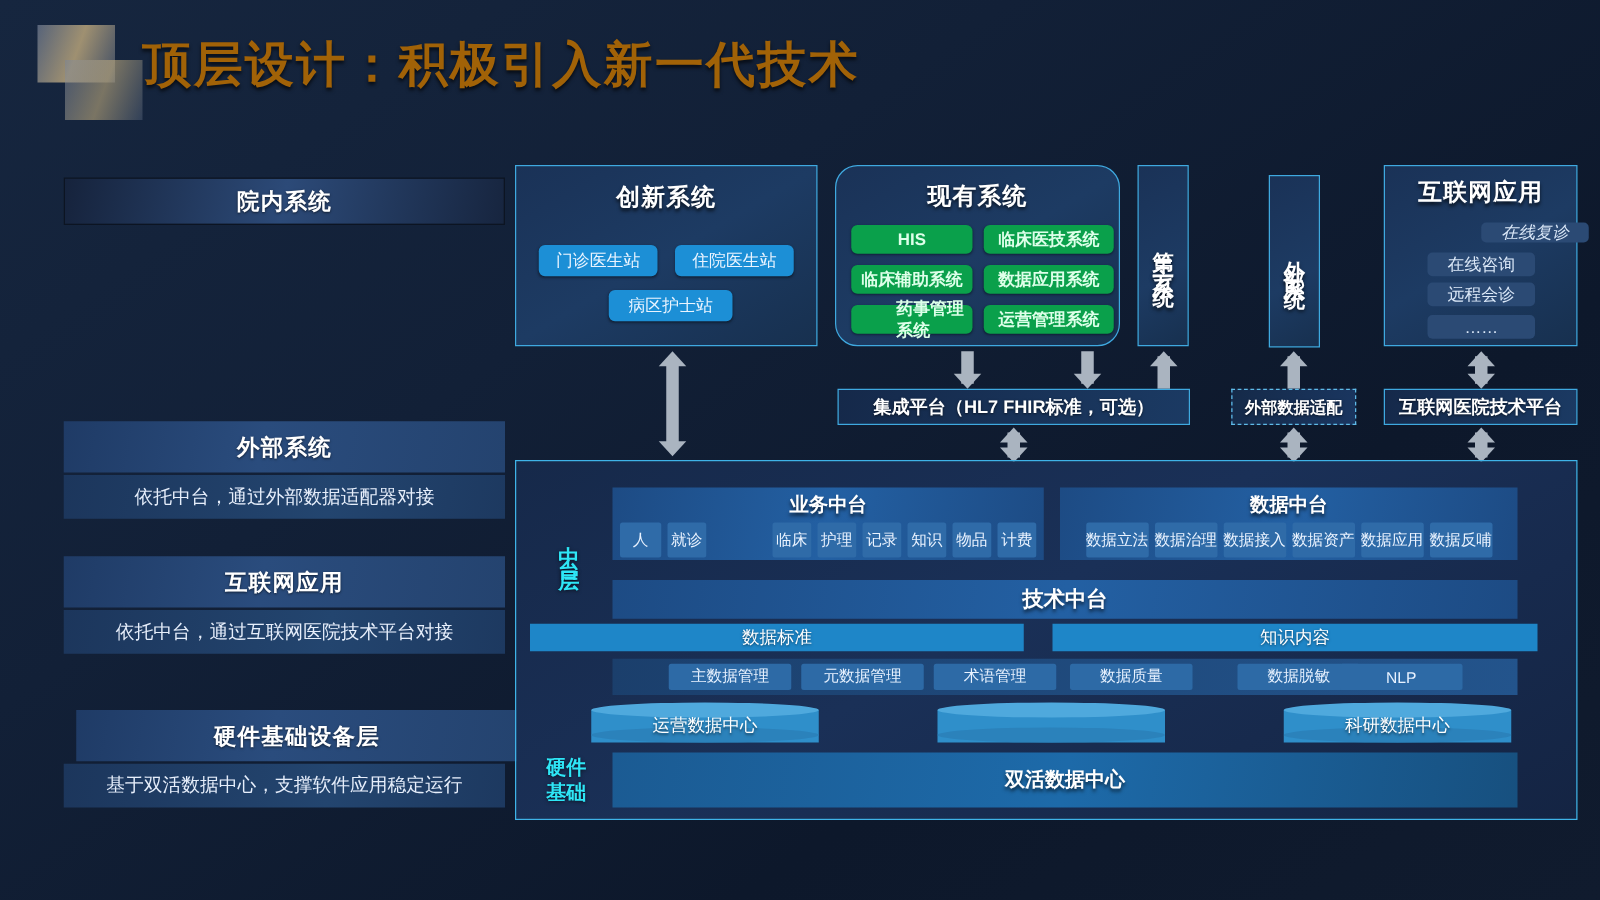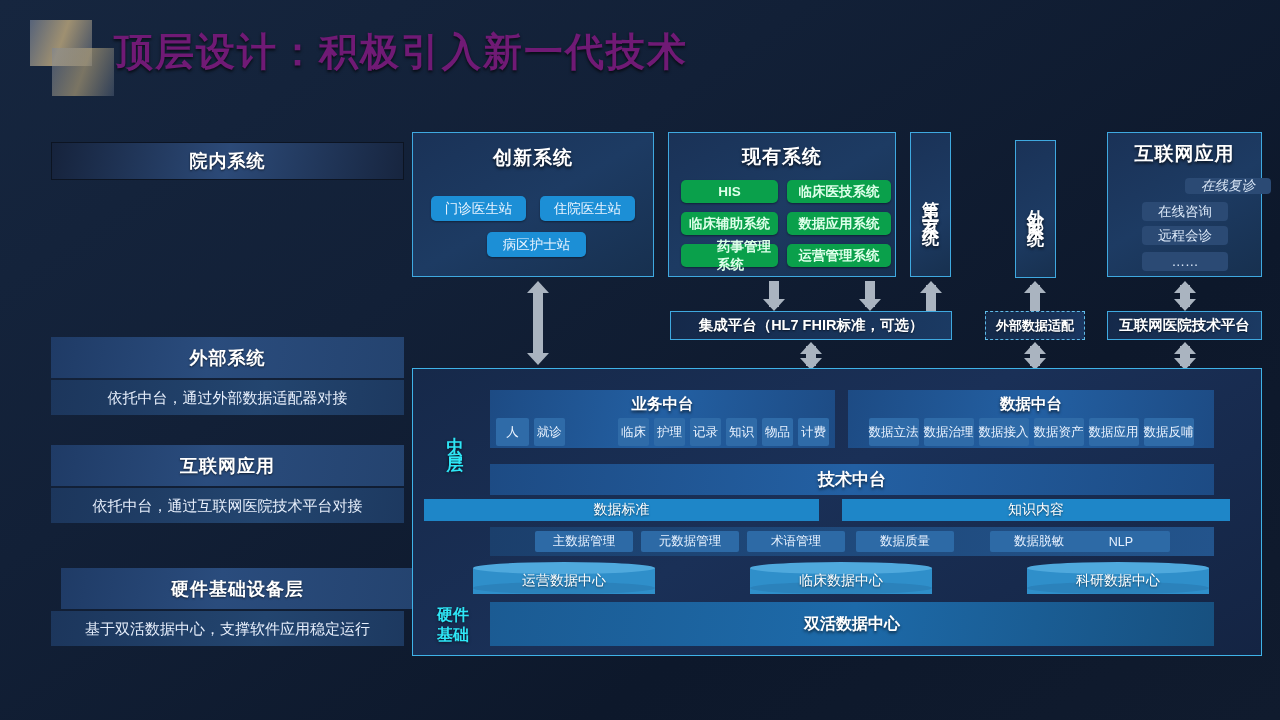--- a/index.html
+++ b/index.html
@@ -13,21 +13,21 @@
   .stage{position:absolute;left:0;top:0;width:1280px;height:720px;}
 
   
   .logo-mark{position:absolute;left:22px;top:20px;width:100px;height:78px;}
   .logo-mark i{position:absolute;display:block;}
   .lm1{left:8px;top:0;width:62px;height:46px;
        background:linear-gradient(110deg,rgba(140,150,170,.55),rgba(205,180,130,.75),rgba(120,130,150,.45));}
   .lm2{left:30px;top:28px;width:62px;height:48px;
        background:linear-gradient(110deg,rgba(120,132,155,.5),rgba(190,170,125,.6),rgba(90,105,130,.4));}
   .title{position:absolute;left:114px;top:25px;font-size:39px;font-weight:bold;
-         letter-spacing:2px;color:#701a75;
+         letter-spacing:2px;color:#a16207;
          text-shadow:0 2px 3px rgba(0,0,0,.65);white-space:nowrap;}
 
   
   .abs{position:absolute;box-sizing:border-box;}
   .panel-head{
     background:linear-gradient(100deg,#1f3b66 0%,#2a4c7d 45%,#24436f 100%);
     color:#fff;font-weight:bold;font-size:18px;
     display:flex;align-items:center;justify-content:center;
     letter-spacing:1px;text-shadow:0 1px 2px rgba(0,0,0,.6);
   }
@@ -171,21 +171,21 @@
   <div class="abs panel-head" style="left:51px;top:568px;width:353px;height:41px;margin-left:10px;">硬件基础设备层</div>
   <div class="abs panel-body" style="left:51px;top:611px;width:353px;height:35px;">基于双活数据中心，支撑软件应用稳定运行</div>
 
   <div class="abs group" style="left:412px;top:132px;width:242px;height:145px;">
     <div class="group-title" style="margin-top:12px;">创新系统</div>
   </div>
   <div class="abs chip chip-blue" style="left:431px;top:196px;width:95px;height:25px;">门诊医生站</div>
   <div class="abs chip chip-blue" style="left:540px;top:196px;width:95px;height:25px;">住院医生站</div>
   <div class="abs chip chip-blue" style="left:487px;top:232px;width:99px;height:25px;">病区护士站</div>
 
-  <div class="abs group" style="left:668px;top:132px;width:228px;height:145px;">
+  <div class="abs group" style="left:668px;top:132px;width:228px;height:145px;border-radius:18px;">
     <div class="group-title" style="margin-top:11px;">现有系统</div>
   </div>
   <div class="abs chip chip-green" style="left:681px;top:180px;width:97px;height:23px;">HIS</div>
   <div class="abs chip chip-green" style="left:787px;top:180px;width:104px;height:23px;">临床医技系统</div>
   <div class="abs chip chip-green" style="left:681px;top:212px;width:97px;height:23px;">临床辅助系统</div>
   <div class="abs chip chip-green" style="left:787px;top:212px;width:104px;height:23px;">数据应用系统</div>
   <div class="abs chip chip-green" style="left:681px;top:244px;width:97px;height:23px;padding-left:36px;">药事管理系统</div>
   <div class="abs chip chip-green" style="left:787px;top:244px;width:104px;height:23px;">运营管理系统</div>
 
   <div class="abs vbox" style="left:910px;top:132px;width:41px;height:145px;">第三方系统</div>
@@ -293,21 +293,20 @@
   <div class="cyl" style="left:473px;top:562px;width:182px;height:34px;">
     <div class="body"></div>
       <div class="bot"></div>
       <div class="top"></div>
     <div class="lab">运营数据中心</div>
   </div>
   <div class="cyl" style="left:750px;top:562px;width:182px;height:34px;">
     <div class="body"></div>
       <div class="bot"></div>
       <div class="top"></div>
-    <div class="lab">临床数据中心</div>
   </div>
   <div class="cyl" style="left:1027px;top:562px;width:182px;height:34px;">
     <div class="body"></div>
       <div class="bot"></div>
       <div class="top"></div>
     <div class="lab">科研数据中心</div>
   </div>
 
   <div class="abs vlabel2" style="left:428px;top:604px;width:50px;height:42px;">
     <span>硬件</span>

